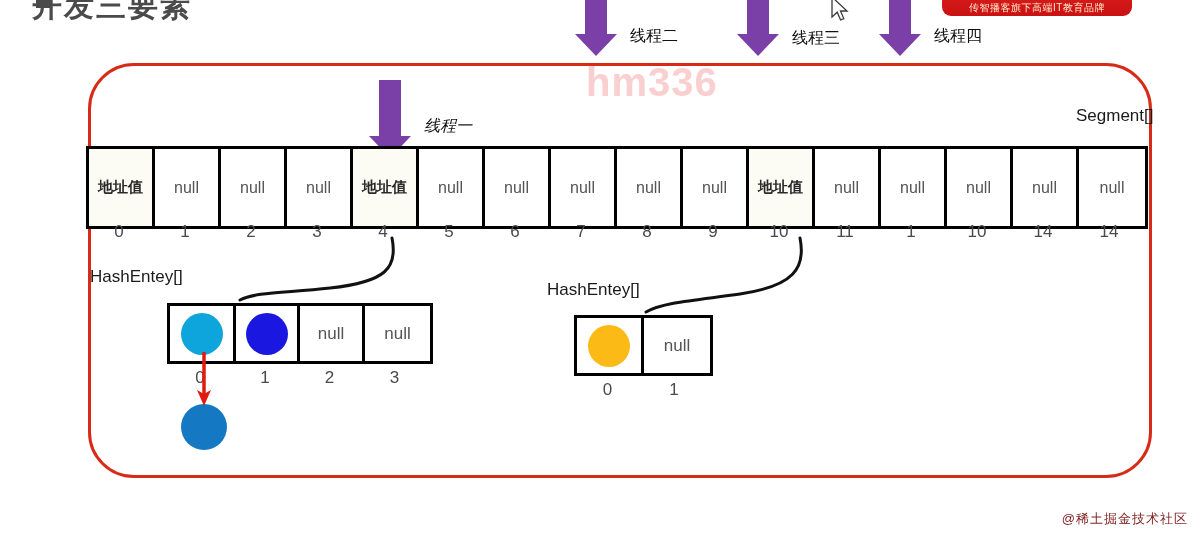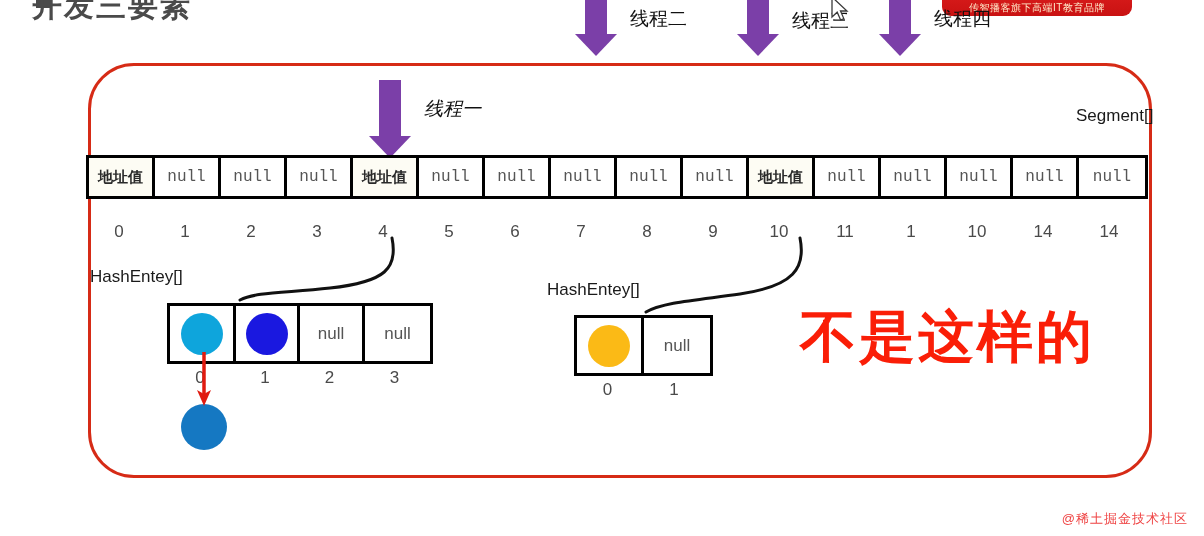--- a/index.html
+++ b/index.html
@@ -68,21 +68,21 @@
     font-weight: bold;
     color: #f9cfcf;
     letter-spacing: 1px;
     user-select: none;
   }
   .wm-bottom {
     position: absolute;
     right: 16px;
     bottom: 8px;
     font-size: 13px;
-    color: #ef4444;
+    color: #7f1d1d;
     letter-spacing: 1px;
     white-space: nowrap;
   }
 
   
   .p-arrow { position: absolute; }
   .p-arrow .shaft {
     position: absolute;
     left: 50%;
     top: 0;
@@ -96,23 +96,24 @@
     transform: translateX(-50%);
     width: 0; height: 0;
     border-left: 21px solid transparent;
     border-right: 21px solid transparent;
     border-top: 22px solid #7B3FA8;
   }
 
   
   .thread-label {
     position: absolute;
-    font-size: 19px;
+    font-size: 16px;
     color: #111;
     white-space: nowrap;
+    margin-top: 20px;
   }
 
   
   .red-box {
     position: absolute;
     left: 88px;
     top: 63px;
     width: 1064px;
     height: 415px;
     border: 3px solid #d62b16;
@@ -127,27 +128,26 @@
     top: 106px;
     font-size: 17px;
     color: #1a1a1a;
     white-space: nowrap;
   }
 
   
   .seg-array {
     position: absolute;
     left: 86px;
-    top: 155px;
+    top: 146px;
     display: flex;
     border: 3px solid #000;
     box-sizing: border-box;
-    height: 44px;
+    height: 83px;
     background: #fff;
-    font-family: Liberation Mono, monospace;
   }
   .seg-cell {
     width: 66px;
     border-right: 3px solid #000;
     display: flex;
     align-items: center;
     justify-content: center;
     font-size: 16px;
     color: #555;
     box-sizing: border-box;
@@ -242,20 +242,21 @@
 </head>
 <body>
 
 <div id="stage">
 
   <div class="heading-bullet"></div>
   <div class="top-heading">开发三要素</div>
 
   <div class="promo-banner">传智播客旗下高端IT教育品牌</div>
 
+  <div class="wm-hm336">hm336</div>
 
   <div class="wm-bottom">@稀土掘金技术社区</div>
 
   <div class="p-arrow" style="left:368px; top:80px; width:44px; height:78px;">
     <div class="shaft" style="height:56px;"></div>
     <div class="head" style="top:56px;"></div>
   </div>
   <div class="thread-label" style="left:424px; top:96px;font-style:italic;">线程一</div>
 
   <div class="p-arrow" style="left:574px; top:-16px; width:44px; height:72px;">
@@ -351,21 +352,20 @@
       <span class="dot" style="width:42px;height:42px;background:#FBBA16;"></span>
     </div>
     <div class="he-cell" style="width:66px;">null</div>
   </div>
 
   <div class="he-index-row" style="left:574px; top:380px;">
     <div class="he-index" style="width:67px;">0</div>
     <div class="he-index" style="width:66px;">1</div>
   </div>
 
-  <div class="red-note">不是这样的</div>
 
   <svg class="overlay" viewBox="0 0 1204 536">
 
     <path d="M392,238 C398,268 386,282 330,288 C284,293 256,292 240,300" fill="none" stroke="#111" stroke-width="3" stroke-linecap="round"></path>
 
     <path d="M800,238 C806,268 794,286 740,294 C698,300 664,302 646,312" fill="none" stroke="#111" stroke-width="3" stroke-linecap="round"></path>
 
     <g>
       <line x1="204" y1="352" x2="204" y2="398" stroke="#e01b10" stroke-width="3.5"></line>
       <path d="M204,406 L197,390 L204,394 L211,390 Z" fill="#e01b10"></path>

